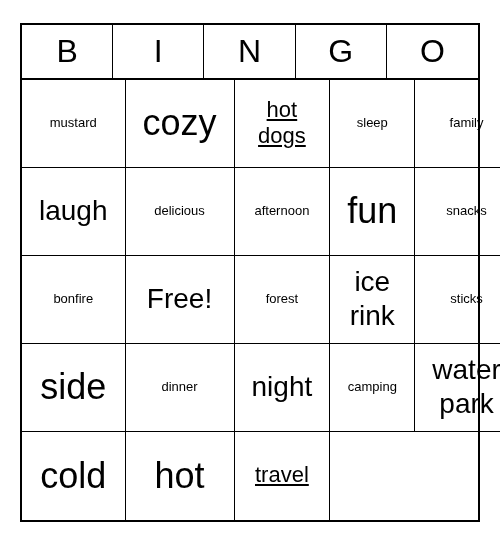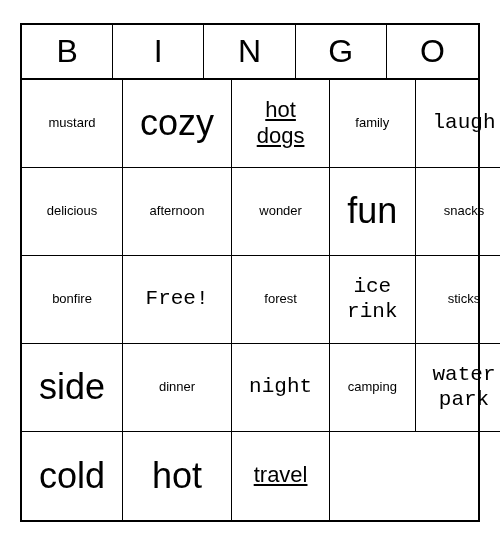--- a/index.html
+++ b/index.html
@@ -74,22 +74,21 @@
     .size-small {
       font-size: 13px;
     }
 
     .size-medium {
       font-size: 22px;
       text-decoration: underline;
     }
 
     .size-large {
-      font-size: 21px;
-      font-family: Liberation Mono, monospace;
+      font-size: 28px;
     }
 
     .size-xlarge {
       font-size: 36px;
     }
   </style>
 </head>
 <body>
 
 <div class="bingo-card">
@@ -104,33 +103,33 @@
   <div class="bingo-cell">
         <span class="cell-text size-small">mustard</span>
       </div>
       <div class="bingo-cell">
         <span class="cell-text size-xlarge">cozy</span>
       </div>
       <div class="bingo-cell">
         <span class="cell-text size-medium">hot dogs</span>
       </div>
       <div class="bingo-cell">
+        <span class="cell-text size-small">sleep</span>
+      </div>
+      <div class="bingo-cell">
         <span class="cell-text size-small">family</span>
       </div>
       <div class="bingo-cell">
         <span class="cell-text size-large">laugh</span>
       </div>
       <div class="bingo-cell">
         <span class="cell-text size-small">delicious</span>
       </div>
       <div class="bingo-cell">
         <span class="cell-text size-small">afternoon</span>
-      </div>
-      <div class="bingo-cell">
-        <span class="cell-text size-small">wonder</span>
       </div>
       <div class="bingo-cell">
         <span class="cell-text size-xlarge">fun</span>
       </div>
       <div class="bingo-cell">
         <span class="cell-text size-small">snacks</span>
       </div>
       <div class="bingo-cell">
         <span class="cell-text size-small">bonfire</span>
       </div>

